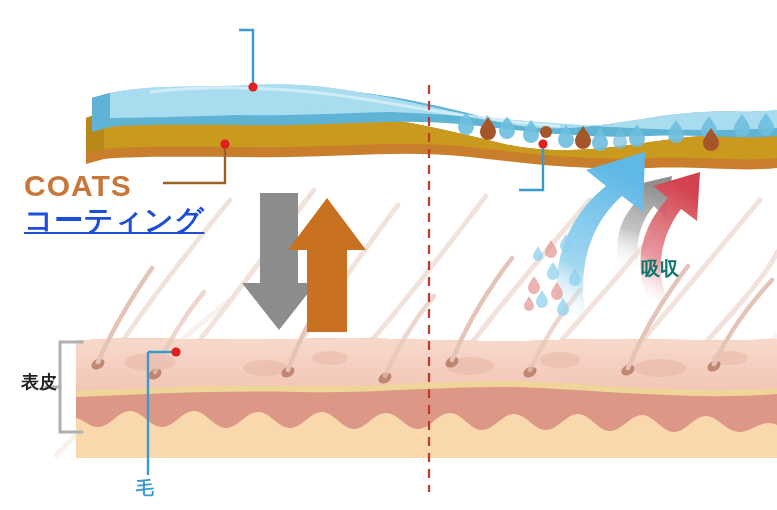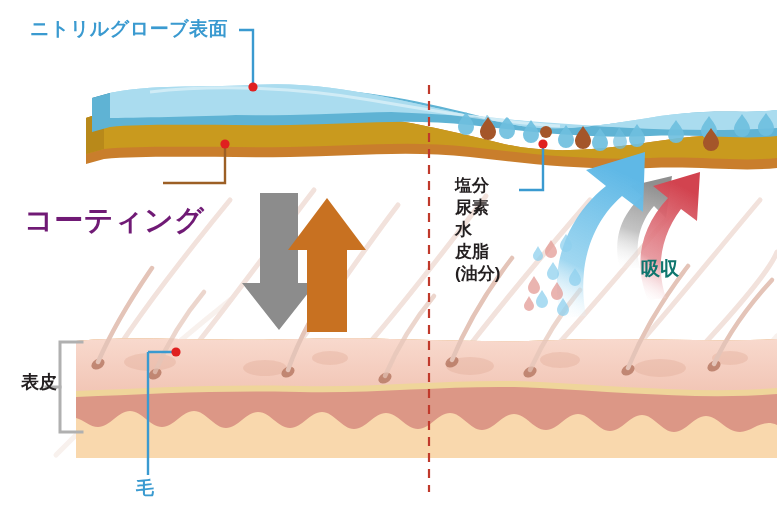--- a/index.html
+++ b/index.html
@@ -20,22 +20,23 @@
     font-size:19px;font-weight:700;color:#3a9ad0;
     letter-spacing:0.5px;
   }
   .lbl-coats{
     left:24px;top:168px;
     font-size:30px;font-weight:700;color:#c8773a;
     letter-spacing:1px;
   }
   .lbl-coating{
     left:24px;top:203px;
-    font-size:29px;font-weight:700;color:#701a75;
+    font-size:29px;font-weight:700;color:#1d4ed8;
     letter-spacing:0.5px;
+    text-decoration:underline;
   }
   .lbl-subst{
     left:455px;top:175px;
     font-size:17px;font-weight:700;color:#231f20;
     line-height:1.30;
   }
   .lbl-absorb{
     left:641px;top:258px;
     font-size:19px;font-weight:700;color:#0f766e;
   }
@@ -291,30 +292,25 @@
       <path d="M148,352 L176,352 M148,352 L148,475" fill="none" stroke="#3a9ad0" stroke-width="2.4"></path>
       <circle cx="176" cy="352" r="4.6" fill="#e02020"></circle>
     </g>
 
     <g fill="none" stroke="#b0b0b0" stroke-width="3" stroke-linecap="square">
       <path d="M82,342 L60,342 L60,432 L82,432"></path>
       <path d="M60,387 L46,387"></path>
     </g>
   </svg>
 
-  <div class="lbl lbl-glove">ニトリルグローブ表面</div>
-
+
+  <div class="lbl lbl-coats">COATS</div>
 
   <div class="lbl lbl-coating">コーティング</div>
 
-  <div class="lbl lbl-subst">塩分
-尿素
-水
-皮脂
-(油分)</div>
 
   <div class="lbl lbl-absorb">吸収</div>
 
   <div class="lbl lbl-epidermis">表皮</div>
 
   <div class="lbl lbl-hair">毛</div>
 
 </div>
 
 </body></html>

